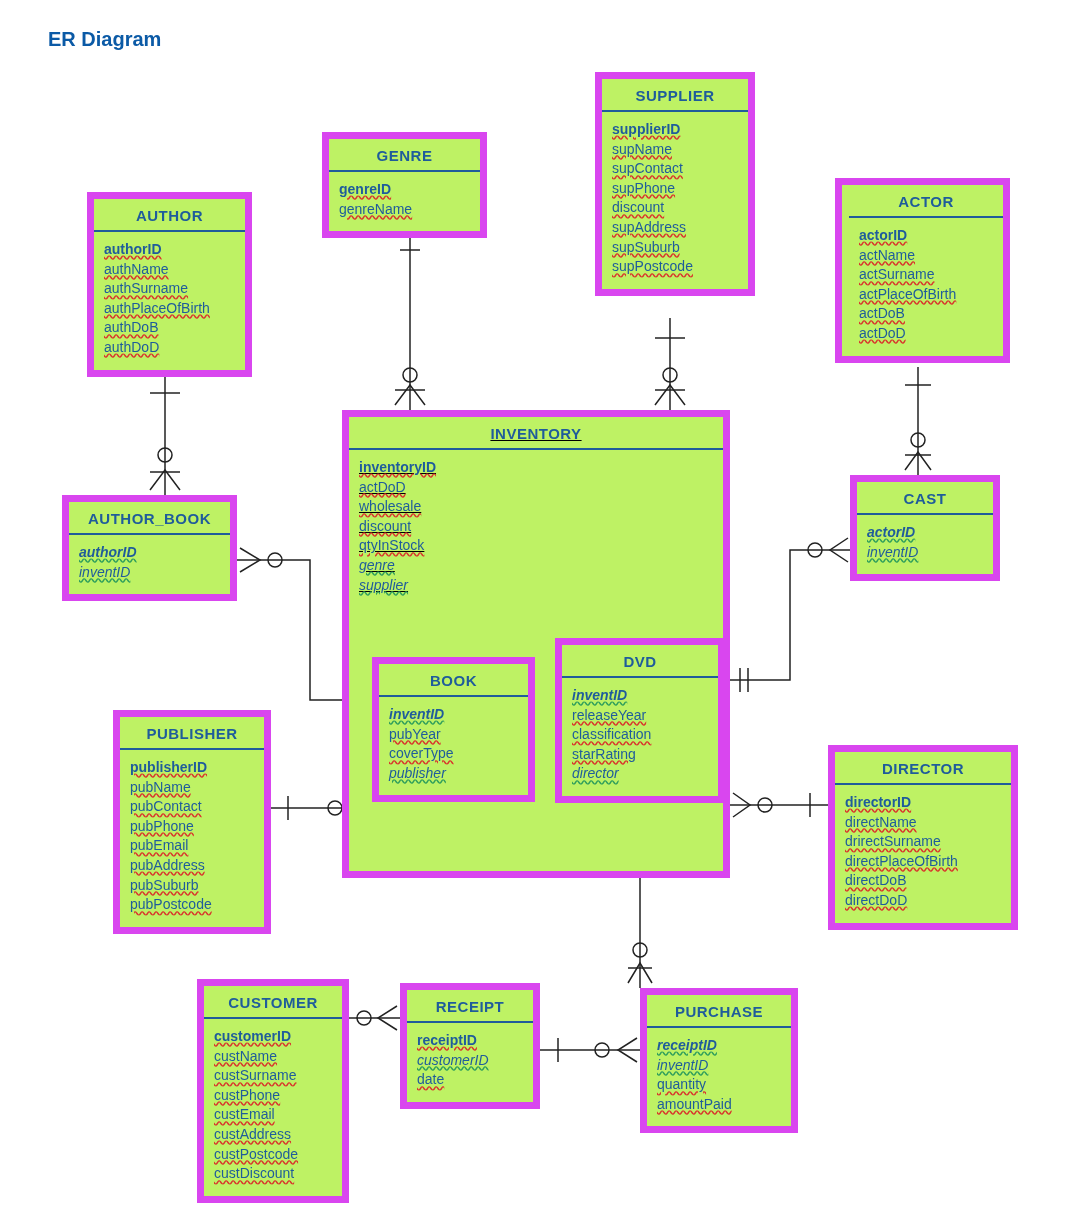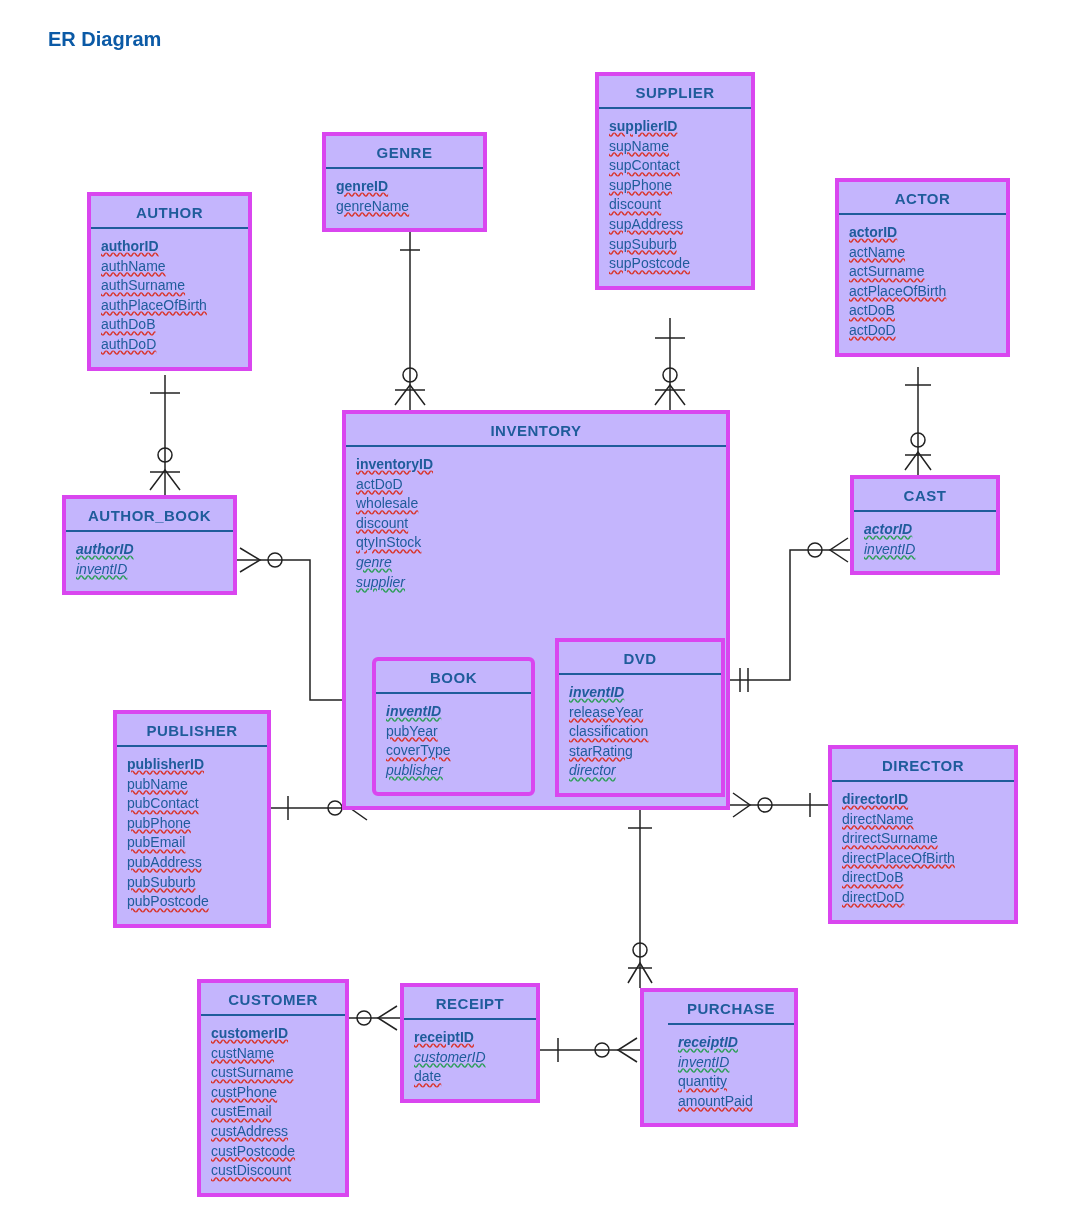--- a/index.html
+++ b/index.html
@@ -15,22 +15,22 @@
     position: absolute;
     left: 48px;
     top: 28px;
     font-size: 20px;
     font-weight: bold;
     color: #0b5aa6;
     text-align: center;
   }
   .entity {
     position: absolute;
-    border: 4px solid #d946ef;
-    background: #c4b5fd;
+    border: 7px solid #d946ef;
+    background: #bef264;
     box-sizing: border-box;
   }
   .entity .title {
     text-align: center;
     color: #1f5c9b;
     font-weight: 600;
     font-size: 15px;
     letter-spacing: 0.5px;
     padding: 8px 4px 6px;
     border-bottom: 2px solid #1f5c9b;
@@ -169,21 +169,21 @@
       <div class="attr">supName</div>
       <div class="attr">supContact</div>
       <div class="attr">supPhone</div>
       <div class="attr">discount</div>
       <div class="attr">supAddress</div>
       <div class="attr">supSuburb</div>
       <div class="attr">supPostcode</div>
     </div>
 </div>
 
-<div class="entity" style="left:835px; top:178px; width:175px;">
+<div class="entity" style="left:835px; top:178px; width:175px;padding-left:7px;">
   <div class="title">ACTOR</div>
   <div class="attrs">
       <div class="attr pk">actorID</div>
       <div class="attr">actName</div>
       <div class="attr">actSurname</div>
       <div class="attr">actPlaceOfBirth</div>
       <div class="attr">actDoB</div>
       <div class="attr">actDoD</div>
     </div>
 </div>
@@ -197,34 +197,34 @@
 </div>
 
 <div class="entity" style="left:850px; top:475px; width:150px;">
   <div class="title">CAST</div>
   <div class="attrs">
       <div class="attr pk fk">actorID</div>
       <div class="attr fk">inventID</div>
     </div>
 </div>
 
-<div class="entity" style="left:342px; top:410px; width:388px; height:400px;">
+<div class="entity" style="left:342px; top:410px; width:388px; height:468px;text-decoration:underline;">
   <div class="title">INVENTORY</div>
   <div class="attrs" style="padding-bottom:0;">
       <div class="attr pk">inventoryID</div>
       <div class="attr">actDoD</div>
       <div class="attr">wholesale</div>
       <div class="attr">discount</div>
       <div class="attr">qtyInStock</div>
       <div class="attr fk">genre</div>
       <div class="attr fk">supplier</div>
     </div>
 </div>
 
-<div class="entity" style="left:372px; top:657px; width:163px;border-radius:6px;">
+<div class="entity" style="left:372px; top:657px; width:163px;">
   <div class="title">BOOK</div>
   <div class="attrs">
       <div class="attr pk fk">inventID</div>
       <div class="attr">pubYear</div>
       <div class="attr">coverType</div>
       <div class="attr fk">publisher</div>
     </div>
 </div>
 
 <div class="entity" style="left:555px; top:638px; width:170px;">
@@ -280,21 +280,21 @@
 
 <div class="entity" style="left:400px; top:983px; width:140px;">
   <div class="title">RECEIPT</div>
   <div class="attrs">
       <div class="attr pk">receiptID</div>
       <div class="attr fk">customerID</div>
       <div class="attr">date</div>
     </div>
 </div>
 
-<div class="entity" style="left:640px; top:988px; width:158px;padding-left:24px;">
+<div class="entity" style="left:640px; top:988px; width:158px;">
   <div class="title">PURCHASE</div>
   <div class="attrs">
       <div class="attr pk fk">receiptID</div>
       <div class="attr fk">inventID</div>
       <div class="attr">quantity</div>
       <div class="attr">amountPaid</div>
     </div>
 </div>
 
 </body></html>

